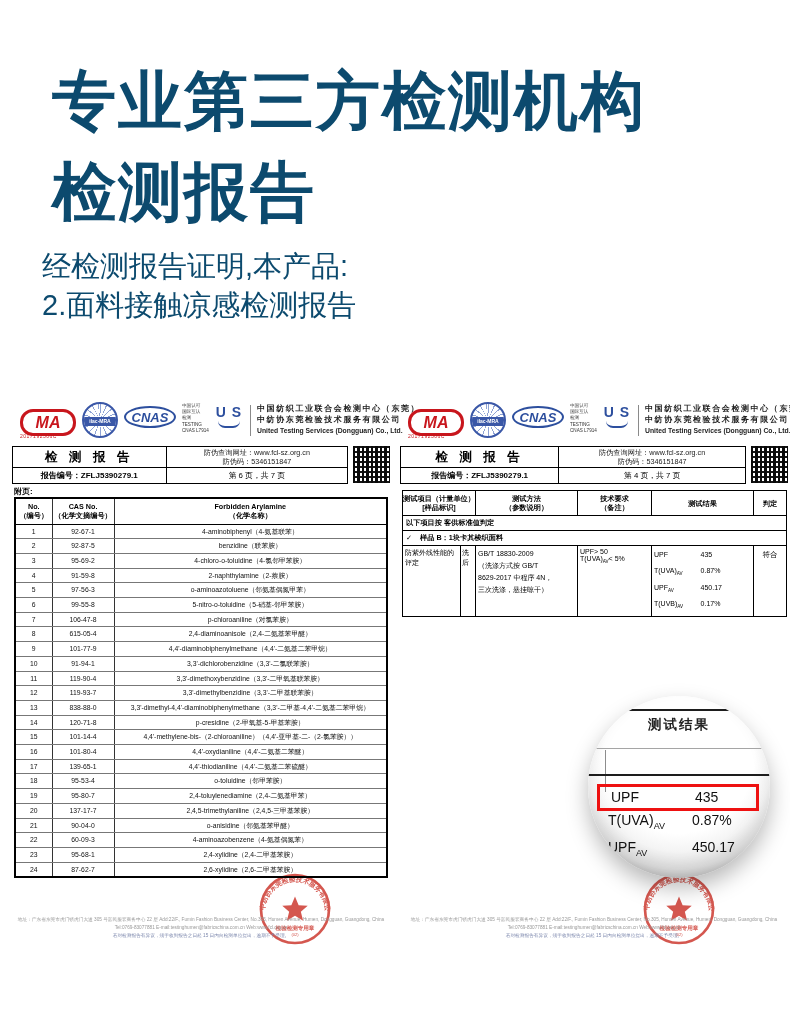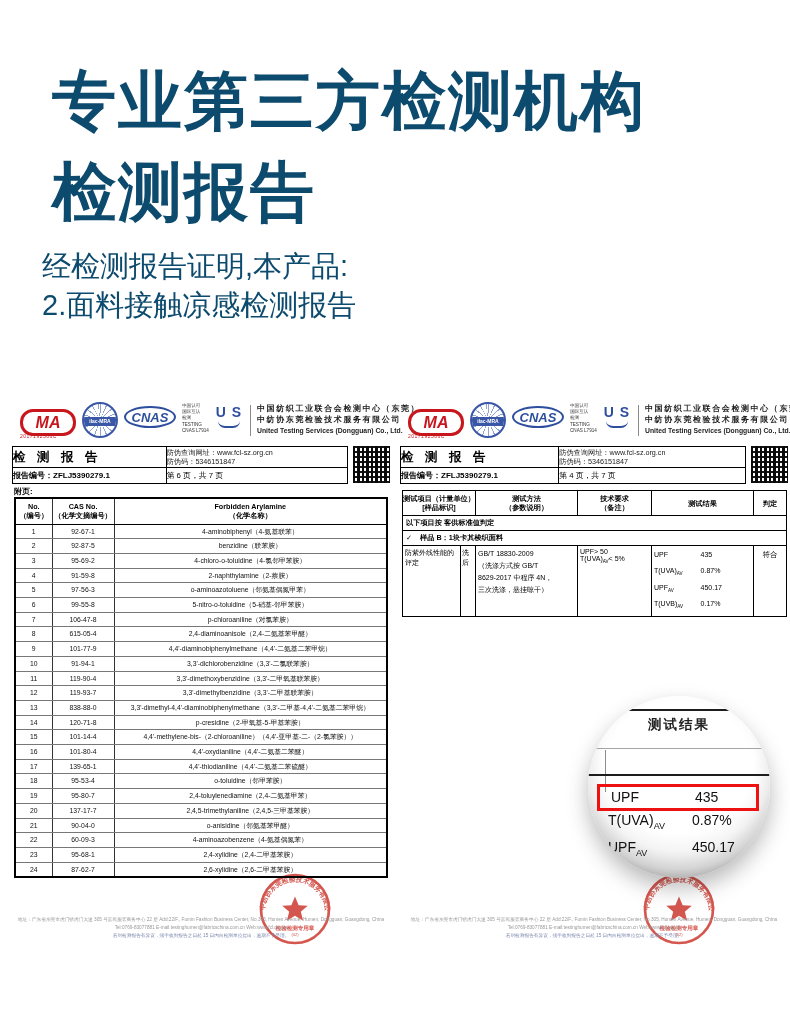--- a/index.html
+++ b/index.html
@@ -30,21 +30,21 @@
   .uts .letters { font-size:14px; font-weight:800; letter-spacing:1px; }
   .uts .beam { margin:1px auto 0; width:22px; height:7px; border-bottom:2px solid #2d4f9e; border-radius:0 0 11px 11px; }
   .org-div { position:absolute; left:238px; top:7px; width:1px; height:31px; background:#8a8a8a; }
   .org-text { position:absolute; left:245px; top:5px; }
   .org-text .cn { font-size:8px; font-weight:800; letter-spacing:1.6px; line-height:11px; color:#1c1c1c; white-space:nowrap; }
   .org-text .en { font-size:6.8px; font-weight:700; line-height:11px; color:#1c1c1c; white-space:nowrap; }
 
   
   .hdr-wrap { position:absolute; top:48px; left:0; right:0; height:38px; }
   .hdr-table { position:absolute; left:0; top:0; right:42px; bottom:0; border:1.6px solid #000; display:grid; grid-template-columns:46% 54%; grid-template-rows:21px 1fr; }
-  .hdr-cell { border-right:1px solid #000; border-bottom:1px solid #000; display:flex; flex-direction:column; align-items:flex-start; justify-content:center; }
+  .hdr-cell { border-right:1px solid #000; border-bottom:1px solid #000; display:flex; flex-direction:column; align-items:center; justify-content:center; }
   .hdr-cell:nth-child(2n) { border-right:none; }
   .hdr-cell:nth-child(3), .hdr-cell:nth-child(4) { border-bottom:none; }
   .doc-title { font-size:12.5px; font-weight:800; letter-spacing:4px; }
   .af-line { font-size:7.2px; line-height:9.5px; color:#222; }
   .rep-no { font-size:8px; font-weight:800; }
   .page-info { font-size:7.8px; }
   .qr { position:absolute; right:0; top:0; width:37px; height:37px;
         background:
          repeating-linear-gradient(0deg, rgba(10,10,10,.95) 0 2px, rgba(255,255,255,0) 2px 5px),
          repeating-linear-gradient(90deg, #0a0a0a 0 2px, #fff 2px 4px, #0a0a0a 4px 7px, #fff 7px 9px); }

